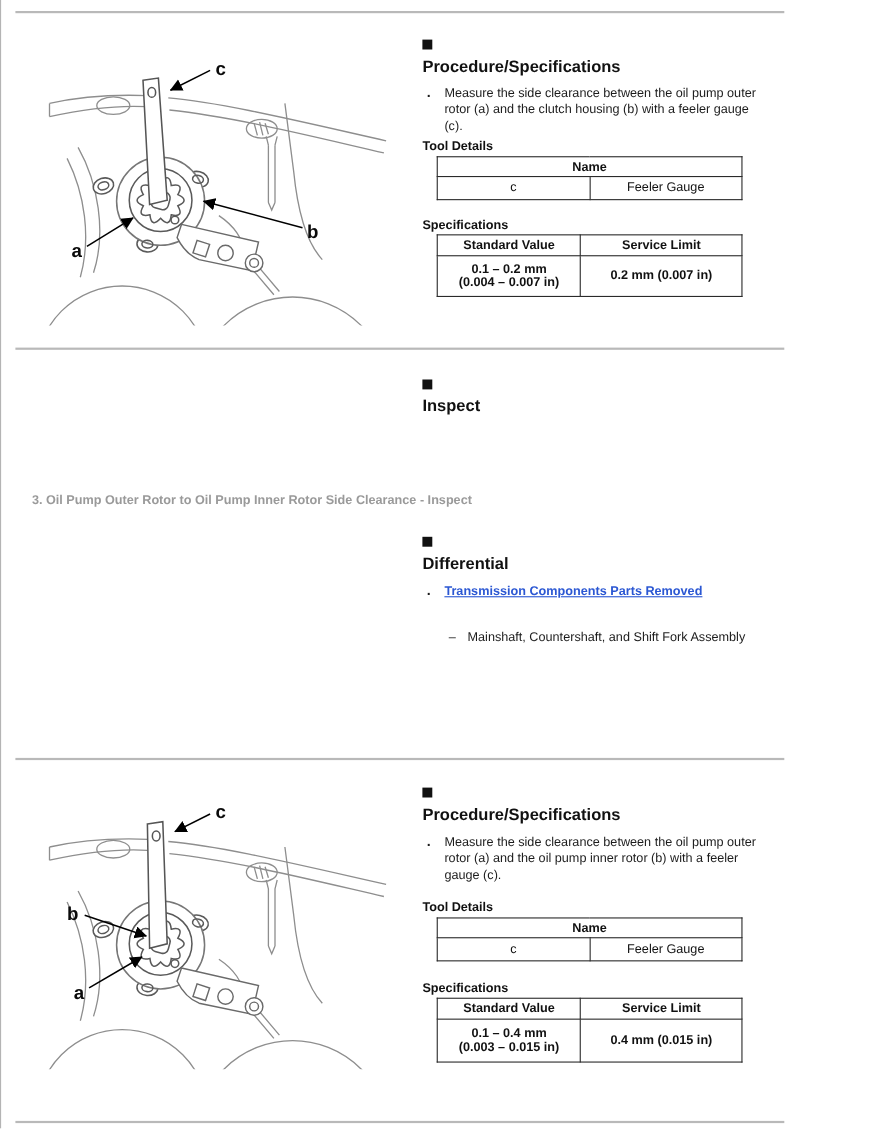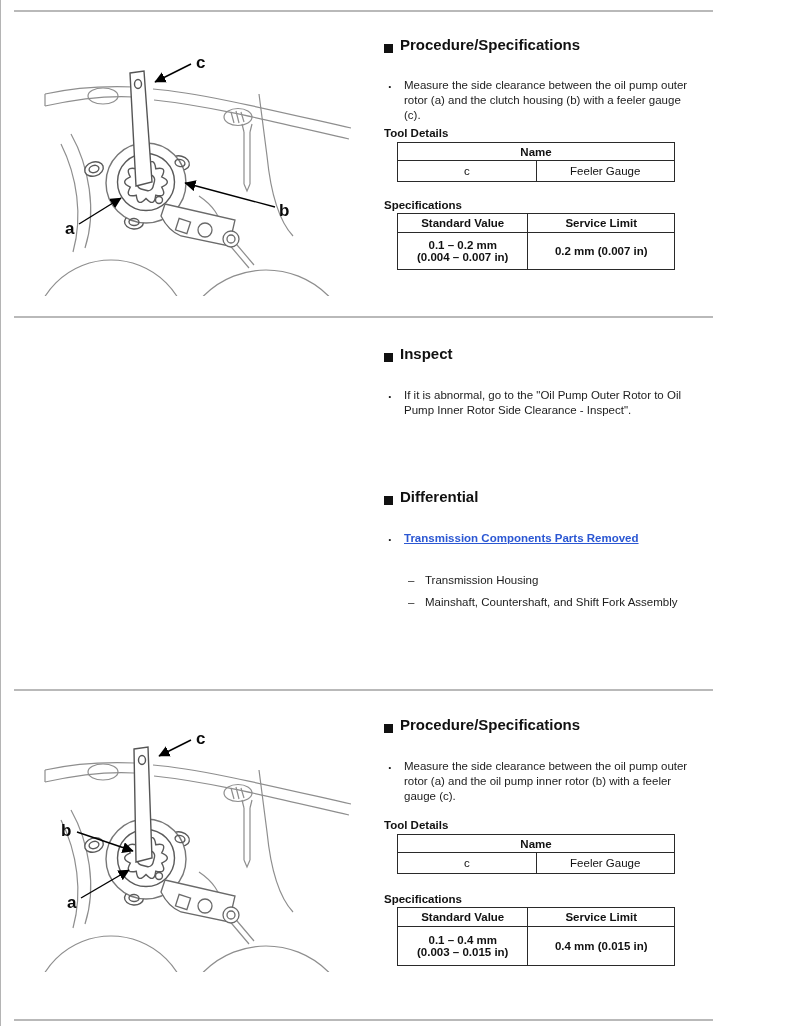--- a/index.html
+++ b/index.html
@@ -3,22 +3,22 @@
 <meta charset="utf-8">
 <style>
   html,body{margin:0;padding:0;background:#ffffff;}
   .page{
     position:relative;width:794px;height:1026px;background:#ffffff;
     font-family:"Liberation Sans","DejaVu Sans",sans-serif;color:#1c1c1c;
     border-left:1px solid #b4b4b4;overflow:hidden;box-sizing:border-box;
   }
   .rule{position:absolute;left:13px;width:699px;height:2px;background:#b9b9b9;}
   .fig{position:absolute;left:30px;width:332px;height:260px;}
-  .sec-head{position:absolute;left:383px;display:flex;align-items:flex-end;gap:7px;
-    font-size:15px;font-weight:700;color:#111;}
+  .sec-head{position:absolute;left:383px;display:flex;align-items:flex-start;gap:7px;
+    font-size:15px;font-weight:700;color:#111;flex-direction:column;}
   .sq{width:9px;height:9px;background:#111;display:inline-block;flex:0 0 auto;}
   .bullet{position:absolute;left:385px;padding-left:18px;font-size:11.5px;line-height:15px;color:#1c1c1c;}
   .bullet::before{content:".";font-weight:700;position:absolute;left:2px;top:-2px;font-size:13px;}
   .tbl-label{position:absolute;left:383px;font-size:11.5px;font-weight:700;color:#111;}
   table.doc{position:absolute;left:396px;border-collapse:collapse;width:278px;
     font-size:11.5px;color:#111;table-layout:fixed;}
   table.doc td,table.doc th{border:1.5px solid #2a2a2a;text-align:center;vertical-align:middle;padding:1px 2px;}
   table.doc .c1{width:47%;} table.doc .c2{width:53%;}
   .bold{font-weight:700;}
   .step-head{position:absolute;left:28px;font-size:11.5px;font-weight:700;color:#9a9a9a;}
@@ -139,34 +139,31 @@
       </td>
       <td class="c2 bold">0.2 mm (0.007 in)</td>
     </tr>
   </tbody>
     </table>
 
   <div class="sec-head" style="top:345px">
     <span class="sq"></span>
     <span>Inspect</span>
   </div>
-  <div class="bullet" style="top:388px;width:292px">
-    <span>If it is abnormal, go to the "Oil Pump Outer Rotor to Oil Pump Inner Rotor Side Clearance - Inspect".</span>
-  </div>
-
+
+  <div class="step-head" style="top:449px">3. Oil Pump Outer Rotor to Oil Pump Inner Rotor Side Clearance - Inspect</div>
 
   <div class="sec-head" style="top:488px">
     <span class="sq"></span>
     <span>Differential</span>
   </div>
   <div class="bullet" style="top:531px;width:300px">
     <a class="doc-link" href="#" style="color:#2b57d3">Transmission Components Parts Removed</a>
   </div>
   <div class="dash-list" style="top:573px">
-    <div class="dash-item">Transmission Housing</div>
     <div class="dash-item">Mainshaft, Countershaft, and Shift Fork Assembly</div>
   </div>
 
   <div class="fig" style="top:712px">
     <svg viewBox="0 0 332 260" width="332" height="260">
       <defs>
         <marker id="ah2" markerWidth="9" markerHeight="9" refX="7.5" refY="4" orient="auto">
           <path d="M0,0 L8,4 L0,8 Z" fill="#000"></path>
         </marker>
       </defs>

